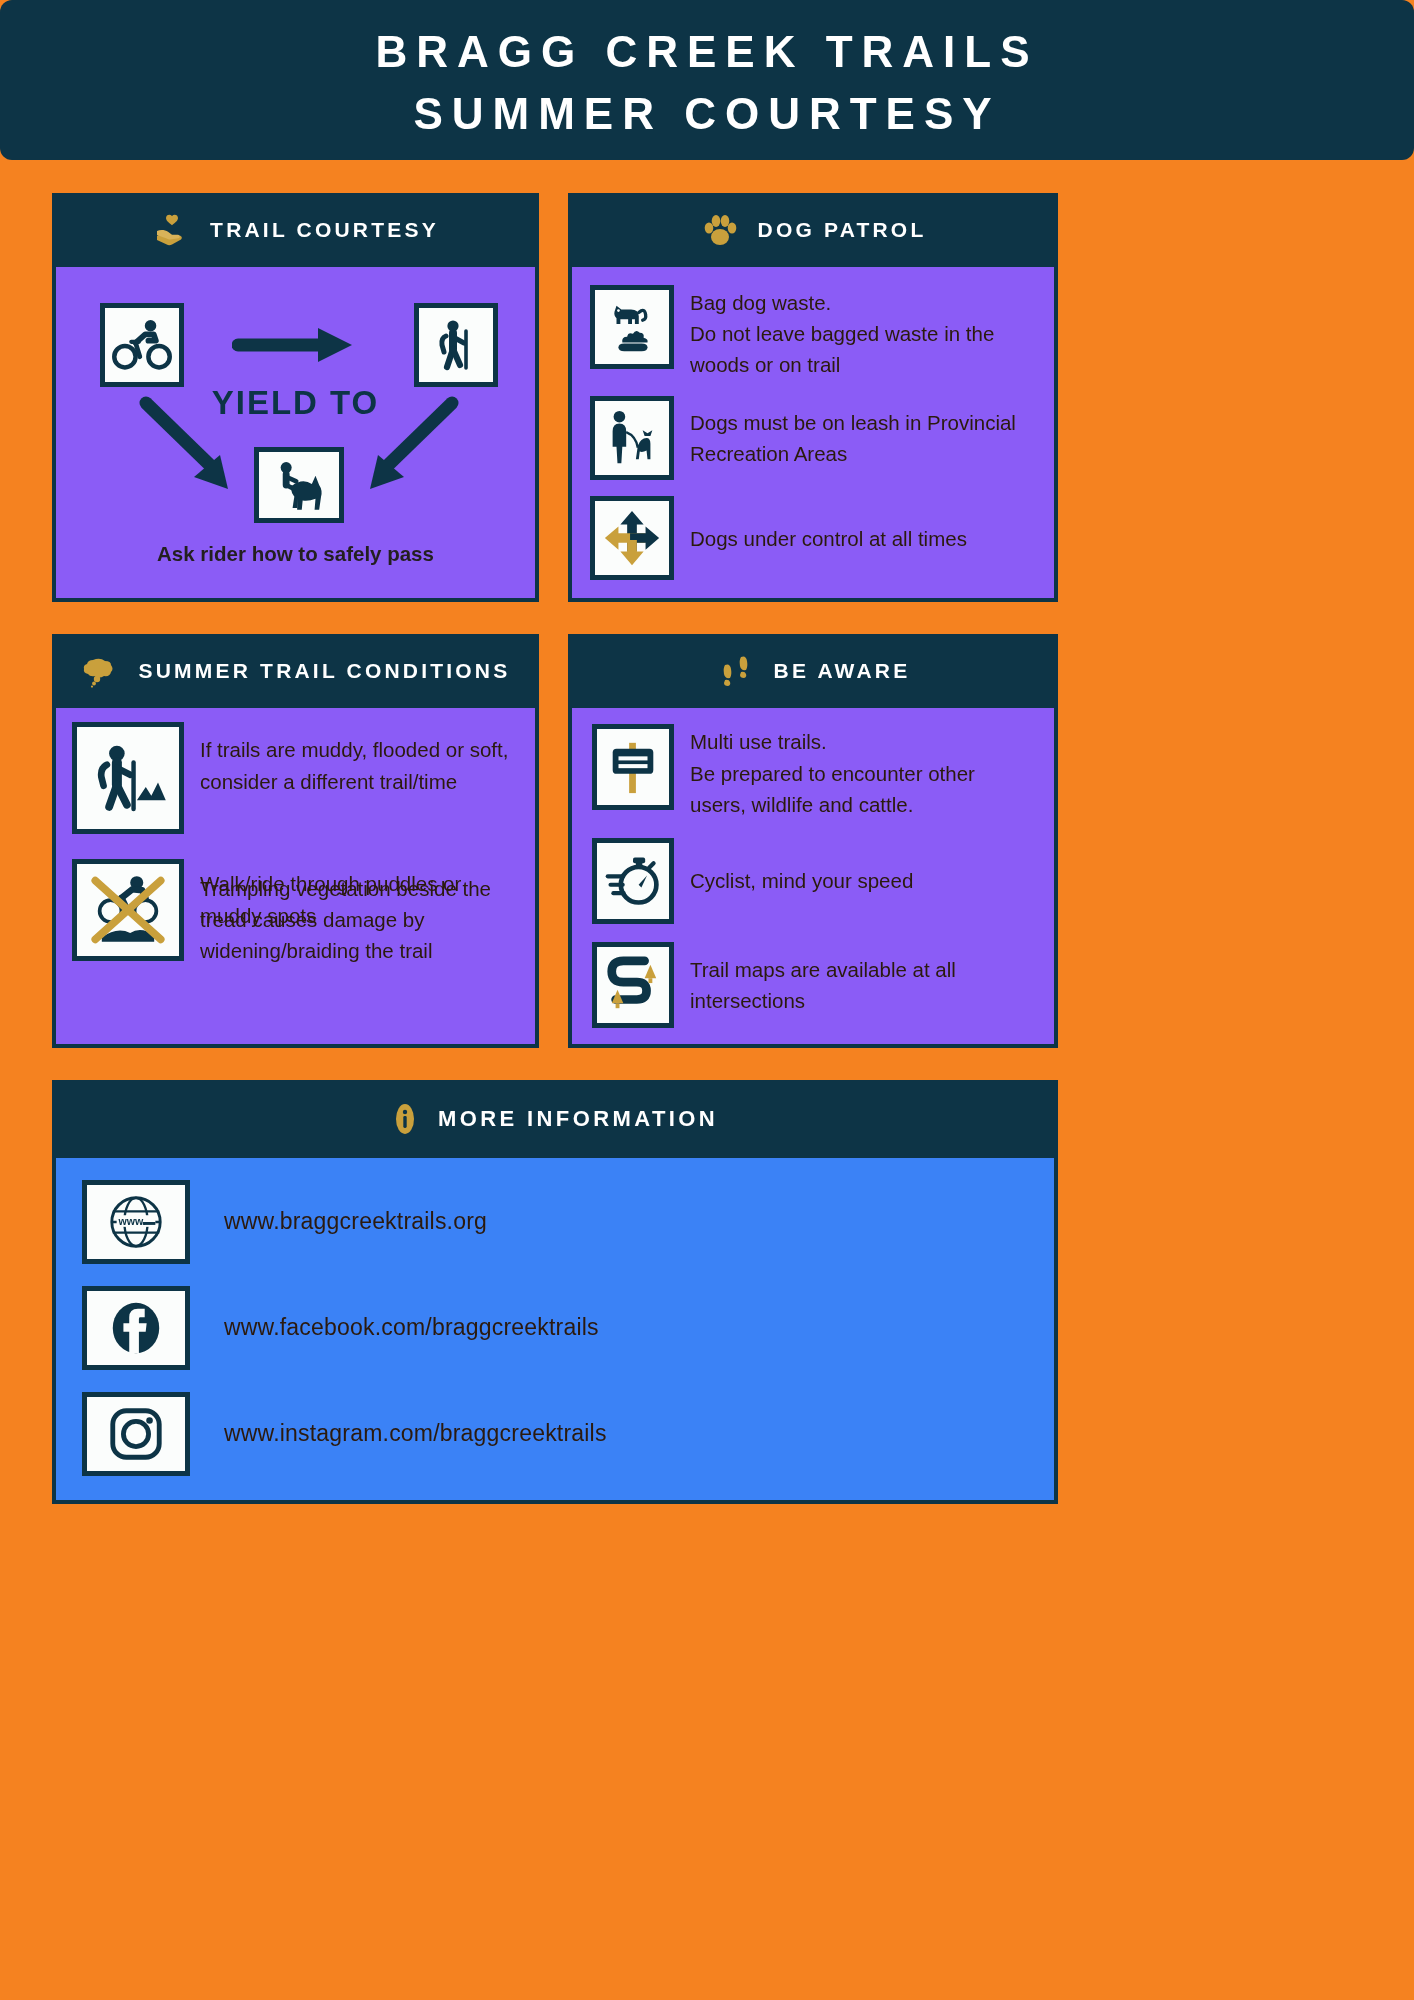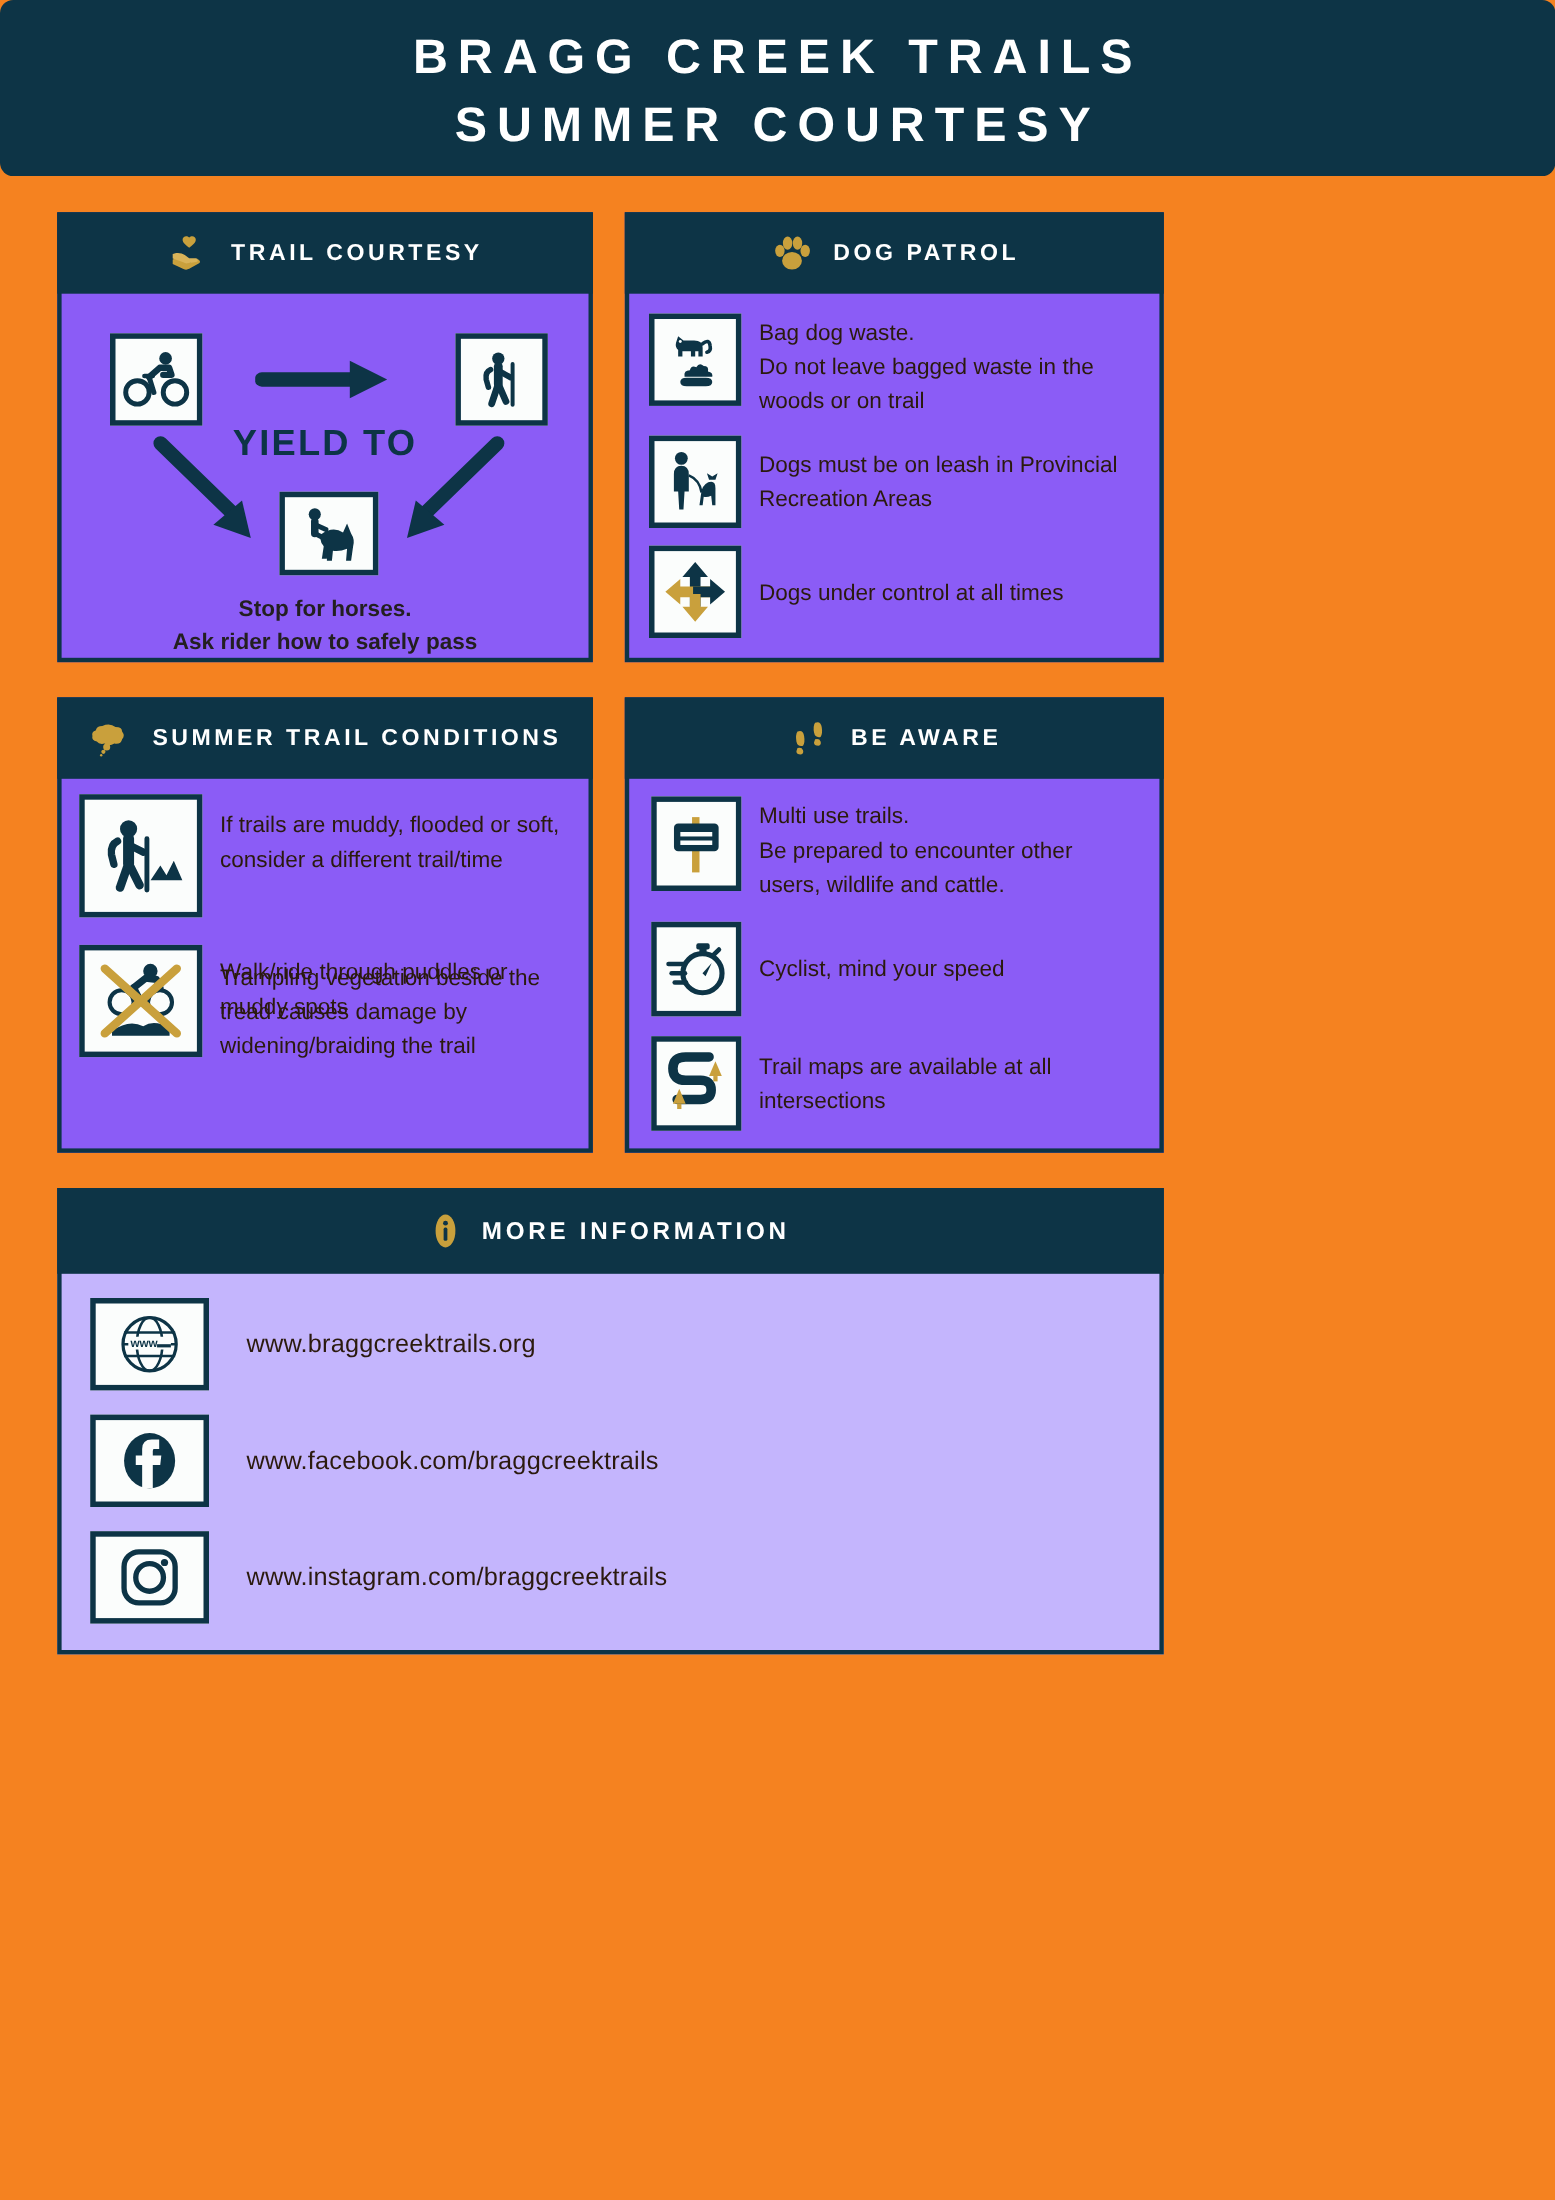--- a/index.html
+++ b/index.html
@@ -137,21 +137,21 @@
   .aware-row:last-child { margin-bottom: 0; }
   .tile-sign { width: 82px; height: 86px; }
   .tile-speed { width: 82px; height: 86px; }
   .tile-map { width: 82px; height: 86px; }
 
   
   .info-card {
     margin: 32px 0 0 52px;
     width: 1006px;
     border: 4px solid #0D3446;
-    background: #c4b5fd;
+    background: #3b82f6;
     display: flex;
     flex-direction: column;
   }
   .info-head {
     background: #0D3446;
     height: 78px;
     display: flex;
     align-items: center;
     justify-content: center;
     gap: 20px;
@@ -242,21 +242,20 @@
           <circle cx="22" cy="10" r="6" fill="#0D3446"></circle>
           <path d="M22 17 L22 29" stroke="#0D3446" stroke-width="7.5" stroke-linecap="round"></path>
           <path d="M22 20 L33 25" stroke="#0D3446" stroke-width="5" stroke-linecap="round"></path>
           <path d="M22 29 L30 33" stroke="#0D3446" stroke-width="5" stroke-linecap="round"></path>
           <path d="M28 30 q12 -9 22 -2 l4 -9 l4 10 q4 6 2 13 l-2 14 h-5 l1 -12 q-7 3 -14 2 l-1 10 h-5 l0 -12 q-8 -5 -6 -14z" fill="#0D3446"></path>
           <path d="M31 41 l-2 13 h5 l1 -12" fill="#0D3446"></path>
         </svg>
       </div>
 
       <div class="courtesy-caption">
-        <div>Stop for horses.</div>
         <div>Ask rider how to safely pass</div>
       </div>
     </div>
   </div>
 
   <div class="card">
     <div class="card-head">
       <span class="head-icon">
         <svg viewBox="0 0 40 40" width="40" height="40">
           <ellipse cx="20" cy="27" rx="9" ry="8" fill="#C9A03C"></ellipse>

